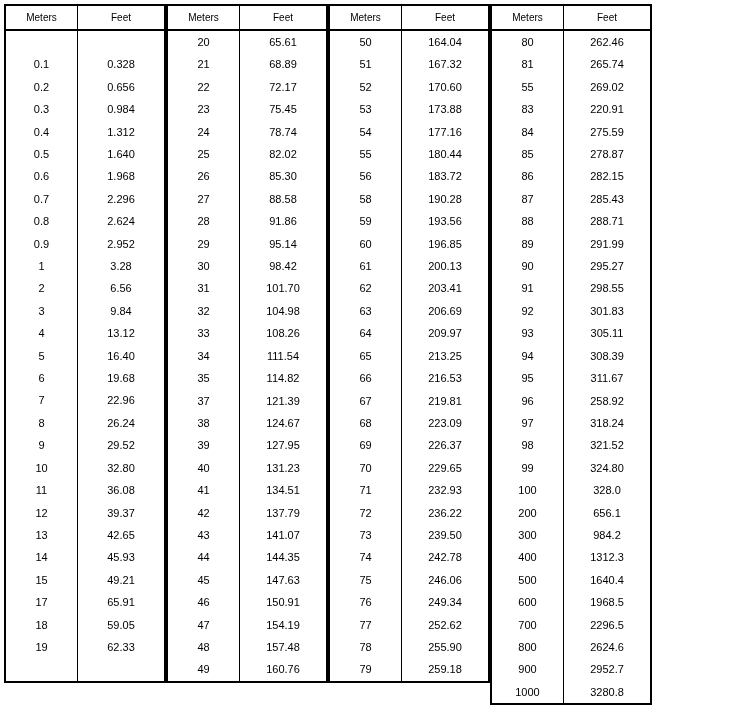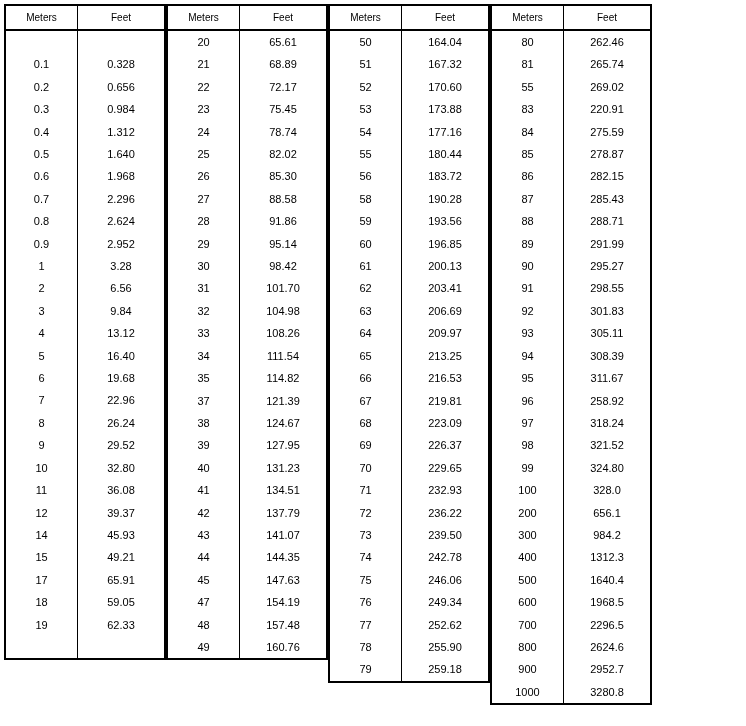--- a/index.html
+++ b/index.html
@@ -166,20 +166,24 @@
         </tr>
         <tr class="">
           <td class="cell col-m">11</td>
           <td class="cell col-f">36.08</td>
         </tr>
         <tr class="">
           <td class="cell col-m">12</td>
           <td class="cell col-f">39.37</td>
         </tr>
         <tr class="">
+          <td class="cell col-m">13</td>
+          <td class="cell col-f">42.65</td>
+        </tr>
+        <tr class="">
           <td class="cell col-m">14</td>
           <td class="cell col-f">45.93</td>
         </tr>
         <tr class="">
           <td class="cell col-m">15</td>
           <td class="cell col-f">49.21</td>
         </tr>
         <tr class="">
           <td class="cell col-m">17</td>
           <td class="cell col-f">65.91</td>
@@ -300,20 +304,24 @@
         </tr>
         <tr class="">
           <td class="cell col-m">44</td>
           <td class="cell col-f">144.35</td>
         </tr>
         <tr class="">
           <td class="cell col-m">45</td>
           <td class="cell col-f">147.63</td>
         </tr>
         <tr class="">
+          <td class="cell col-m">46</td>
+          <td class="cell col-f">150.91</td>
+        </tr>
+        <tr class="">
           <td class="cell col-m">47</td>
           <td class="cell col-f">154.19</td>
         </tr>
         <tr class="">
           <td class="cell col-m">48</td>
           <td class="cell col-f">157.48</td>
         </tr>
         <tr class="">
           <td class="cell col-m">49</td>
           <td class="cell col-f">160.76</td>

